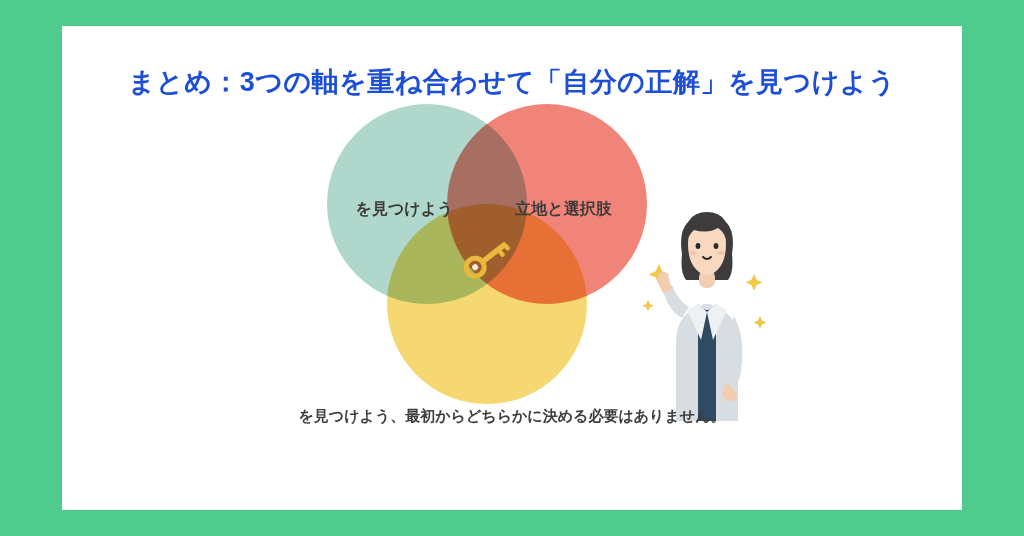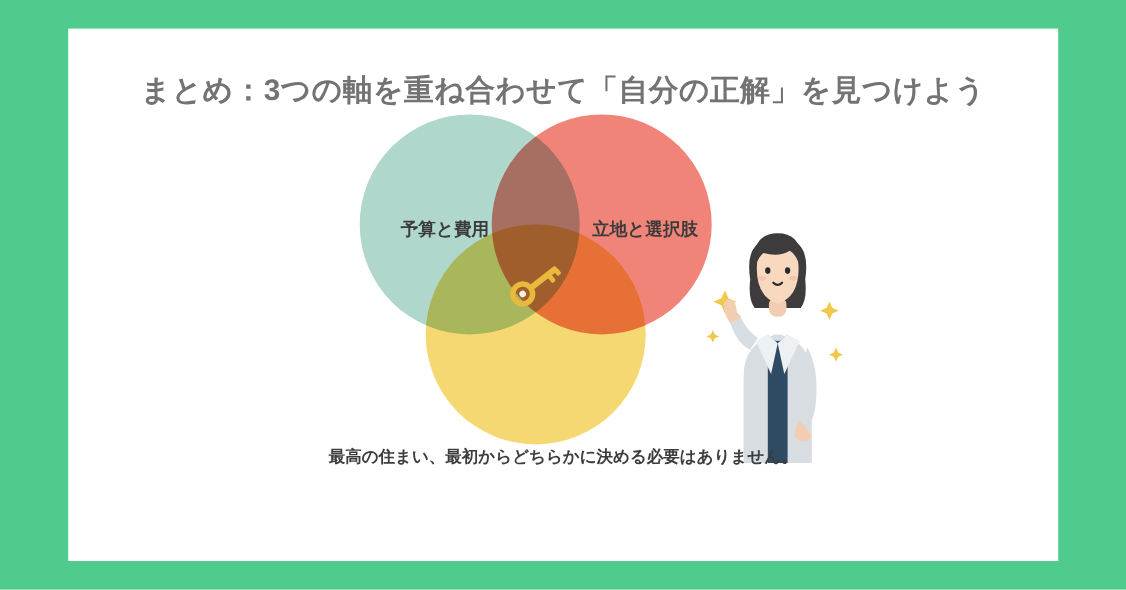--- a/index.html
+++ b/index.html
@@ -22,21 +22,21 @@
     background: #ffffff;
   }
   #title {
     position: absolute;
     left: 0;
     top: 38px;
     width: 900px;
     text-align: center;
     font-size: 27px;
     font-weight: bold;
-    color: #737373;
+    color: #1d4ed8;
     letter-spacing: 0.5px;
     white-space: nowrap;
   }
   #venn {
     position: absolute;
     left: 265px;
     top: 78px;
     width: 320px;
     height: 300px;
   }
@@ -76,21 +76,21 @@
     color: #3b3b3b;
     white-space: nowrap;
     text-align: center;
   }
   #label-budget {
     left: 5px;
     top: 95px;
     width: 145px;
   }
   #label-location {
-    left: 187px;
+    left: 164px;
     top: 95px;
     width: 145px;
   }
   #label-quality {
     left: 88px;
     top: 232px;
     width: 145px;
   }
   #key-icon {
     position: absolute;
@@ -128,21 +128,21 @@
 <div id="slide">
 
   <div id="title">まとめ：3つの軸を重ね合わせて「自分の正解」を見つけよう</div>
 
   <div id="venn">
 
     <div class="circle" id="circle-budget"></div>
     <div class="circle" id="circle-location"></div>
     <div class="circle" id="circle-quality"></div>
 
-    <div class="venn-label" id="label-budget">予算と費用</div>
+    <div class="venn-label" id="label-budget">を見つけよう</div>
     <div class="venn-label" id="label-location">立地と選択肢</div>
 
     <svg id="key-icon" viewBox="0 0 64 48">
       <g transform="rotate(-38 32 24)">
         <circle cx="17" cy="24" r="9" fill="none" stroke="#e8b93c" stroke-width="5"></circle>
         <circle cx="17" cy="24" r="3" fill="#f7f0dc"></circle>
         <rect x="24" y="21.5" width="32" height="5.5" rx="2" fill="#e8b93c"></rect>
         <rect x="44" y="25" width="4.5" height="8" rx="1.6" fill="#e8b93c"></rect>
         <rect x="52" y="25" width="4.5" height="6" rx="1.6" fill="#e8b93c"></rect>
       </g>
@@ -180,16 +180,16 @@
     <path d="M44 50 q-4 -34 21 -34 q25 0 21 34 q-3 -14 -10 -18 q-10 6 -24 2 q-6 5 -8 16 z" fill="#3e3b3c"></path>
 
     <ellipse cx="56" cy="50" rx="2.4" ry="3" fill="#2c2a2b"></ellipse>
     <ellipse cx="74" cy="50" rx="2.4" ry="3" fill="#2c2a2b"></ellipse>
     <path d="M61 61 q4 4 8 0" fill="none" stroke="#2c2a2b" stroke-width="2" stroke-linecap="round"></path>
     <ellipse cx="51" cy="57" rx="3.5" ry="2.2" fill="#f6b9a6" opacity="0.7"></ellipse>
     <ellipse cx="79" cy="57" rx="3.5" ry="2.2" fill="#f6b9a6" opacity="0.7"></ellipse>
   </svg>
 
   <div id="caption">
-    <span class="caption-line">最高の住まい、最初からどちらかに決める必要はありません。</span>
+    <span class="caption-line">を見つけよう、最初からどちらかに決める必要はありません。</span>
   </div>
 
 </div>
 
 </body></html>

